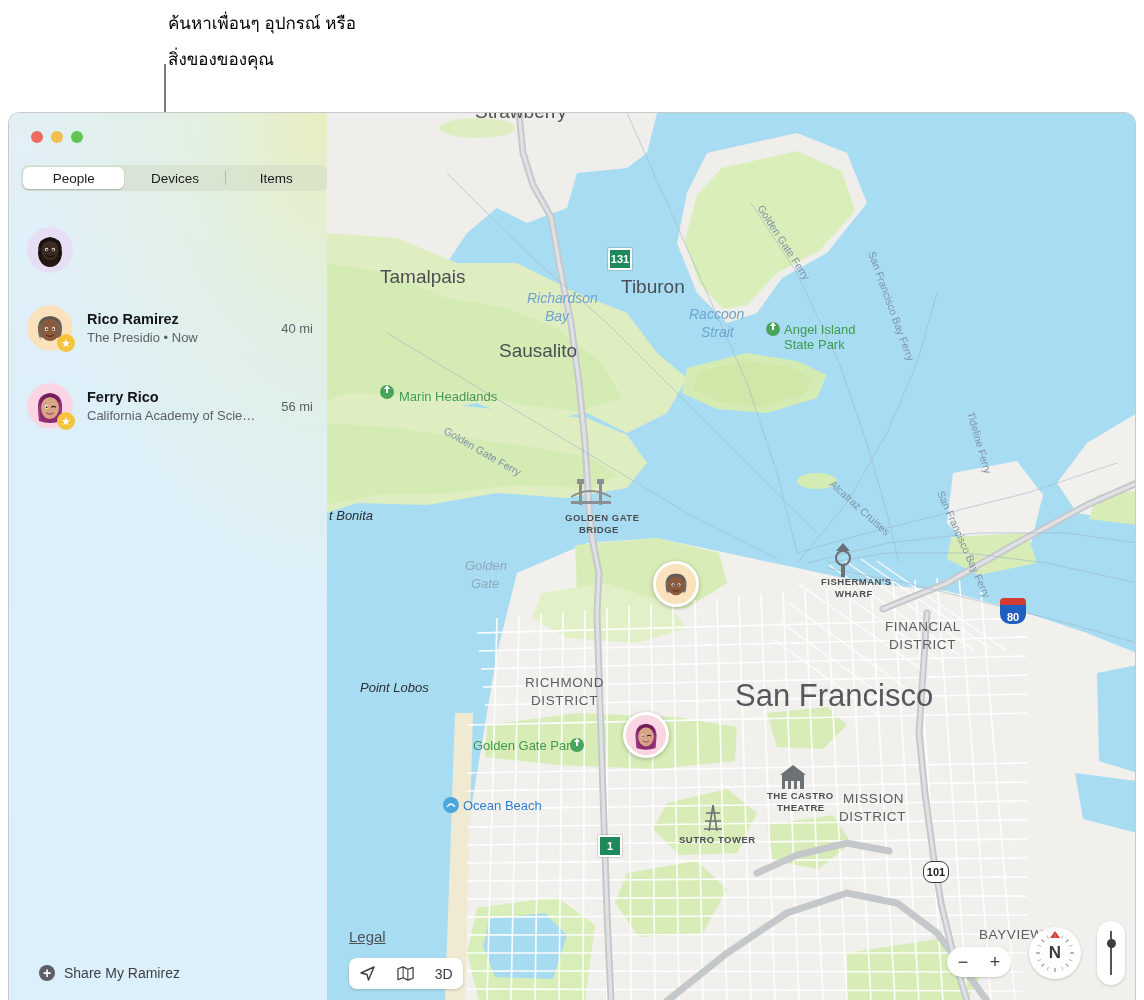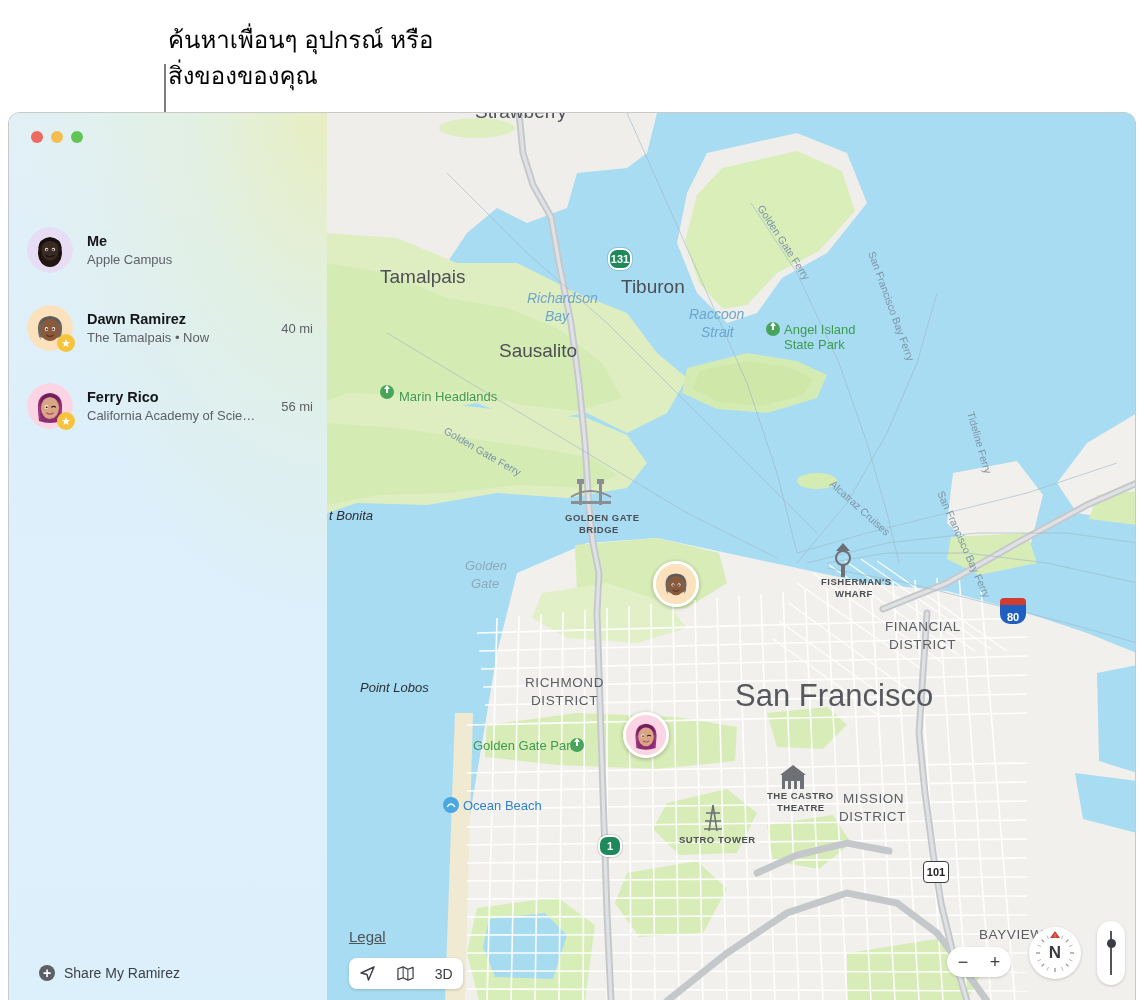--- a/index.html
+++ b/index.html
@@ -7,22 +7,22 @@
     width: 1144px; height: 1000px;
     background: #ffffff;
     font-family: "Liberation Sans", sans-serif;
     overflow: hidden;
   }
   #root { position: relative; width: 1144px; height: 1000px; }
 
   
   .callout-text {
     position: absolute;
-    left: 168px; top: 22px;
-    font-size: 24px;
+    left: 168px; top: 6px;
+    font-size: 17px;
     line-height: 36px;
     color: #000;
     white-space: pre-line;
     letter-spacing: 0px;
   }
   .callout-vline {
     position: absolute;
     left: 164px; top: 64px;
     width: 2px; height: 90px;
     background: #7d7d7d;
@@ -210,26 +210,26 @@
     overflow: hidden;
   }
   .shield {
     position: absolute;
     display: flex; align-items: center; justify-content: center;
     color: #fff; font-weight: bold;
     font-size: 11px;
   }
   .shield.green {
     width: 24px; height: 22px; background: #1e8a5b;
-    border: 2px solid #fff; border-radius: 9px;
+    border: 2px solid #fff; border-radius: 1px;
     box-shadow: 0 0 0 1px rgba(0,0,0,0.12);
   }
   .shield.us {
     width: 26px; height: 22px; background: #fff; color: #222;
-    border: 1.5px solid #3a3d42; border-radius: 4px;
+    border: 1.5px solid #3a3d42; border-radius: 9px;
   }
   .shield.i80 {
     width: 26px; height: 26px; background: #1f5fc0; color: #fff;
     border-radius: 4px 4px 10px 10px;
     border-top: 7px solid #d23b2f;
     font-size: 11px;
     padding-top: 4px;
   }
 </style>
 </head>
@@ -247,42 +247,50 @@
   <div class="window">
 
     <div class="sidebar">
 
       <div class="traffic">
         <div class="tl red"></div>
         <div class="tl yellow"></div>
         <div class="tl green"></div>
       </div>
 
+      <div class="tabbar">
+        <div class="tab active">
+          <span>People</span>
+        </div>
+        <div class="tab">
+          <span>Devices</span>
+          <span class="tab-sep"></span>
+        </div>
+        <div class="tab">
+          <span>Items</span>
+        </div>
+      </div>
 
       <div class="people">
 
         <div class="prow">
           <div class="avatar-wrap">
             <svg class="avatar" viewBox="0 0 46 46">
               <circle cx="23" cy="23" r="23" fill="#e7ddf5"></circle>
               <ellipse cx="23" cy="26" rx="12" ry="14" fill="#221712"></ellipse>
               <ellipse cx="23" cy="23" rx="8.5" ry="10.5" fill="#3a2a22"></ellipse>
               <path d="M11 22 Q23 6 35 22 Q34 11 23 10 Q12 11 11 22Z" fill="#18100e"></path>
               <ellipse cx="19.6" cy="22.5" rx="1.6" ry="1.8" fill="#fff"></ellipse>
               <ellipse cx="26.4" cy="22.5" rx="1.6" ry="1.8" fill="#fff"></ellipse>
               <circle cx="19.8" cy="22.7" r="0.95" fill="#201410"></circle>
               <circle cx="26.2" cy="22.7" r="0.95" fill="#201410"></circle>
               <path d="M19 28.5 Q23 31 27 28.5" stroke="#1a110e" stroke-width="1.2" fill="none" stroke-linecap="round"></path>
               <path d="M13 24 Q11.5 33 16 37 Q13 30 14.5 24Z" fill="#18100e"></path>
               <path d="M33 24 Q34.5 33 30 37 Q33 30 31.5 24Z" fill="#18100e"></path>
             </svg>
-          </div>
-          <div class="pinfo">
-            <div class="pname">Me</div>
-            <div class="psub">Apple Campus</div>
           </div>
           <div class="pdist"></div>
         </div>
 
         <div class="prow">
           <div class="avatar-wrap">
             <svg class="avatar" viewBox="0 0 46 46">
               <circle cx="23" cy="23" r="23" fill="#fbe2bd"></circle>
               <path d="M11 25 Q10 12 23 11 Q36 12 35 25 L33 32 Q23 36 13 32Z" fill="#6d6762"></path>
               <ellipse cx="23" cy="25" rx="9.5" ry="11" fill="#8a5a3c"></ellipse>
@@ -291,22 +299,22 @@
               <path d="M34 22 Q36 30 32 35 Q34.5 28 32.5 22Z" fill="#6d6762"></path>
               <ellipse cx="19.5" cy="24" rx="1.7" ry="1.9" fill="#fff"></ellipse>
               <ellipse cx="26.5" cy="24" rx="1.7" ry="1.9" fill="#fff"></ellipse>
               <circle cx="19.7" cy="24.2" r="1" fill="#2a1d16"></circle>
               <circle cx="26.3" cy="24.2" r="1" fill="#2a1d16"></circle>
               <path d="M19.6 30.2 Q23 32.4 26.4 30.2" stroke="#5a3322" stroke-width="1.2" fill="none" stroke-linecap="round"></path>
             </svg>
             <div class="star-badge">★</div>
           </div>
           <div class="pinfo">
-            <div class="pname">Dawn Ramirez</div>
-            <div class="psub">The Tamalpais • Now</div>
+            <div class="pname">Rico Ramirez</div>
+            <div class="psub">The Presidio • Now</div>
           </div>
           <div class="pdist">40 mi</div>
         </div>
 
         <div class="prow">
           <div class="avatar-wrap">
             <svg class="avatar" viewBox="0 0 46 46">
               <circle cx="23" cy="23" r="23" fill="#fbd5e3"></circle>
               <path d="M11 26 Q10 11 23 10 Q36 11 35 26 L34 38 Q23 42 12 38Z" fill="#8e2c72"></path>
               <ellipse cx="23" cy="25" rx="9" ry="11" fill="#d8a684"></ellipse>

